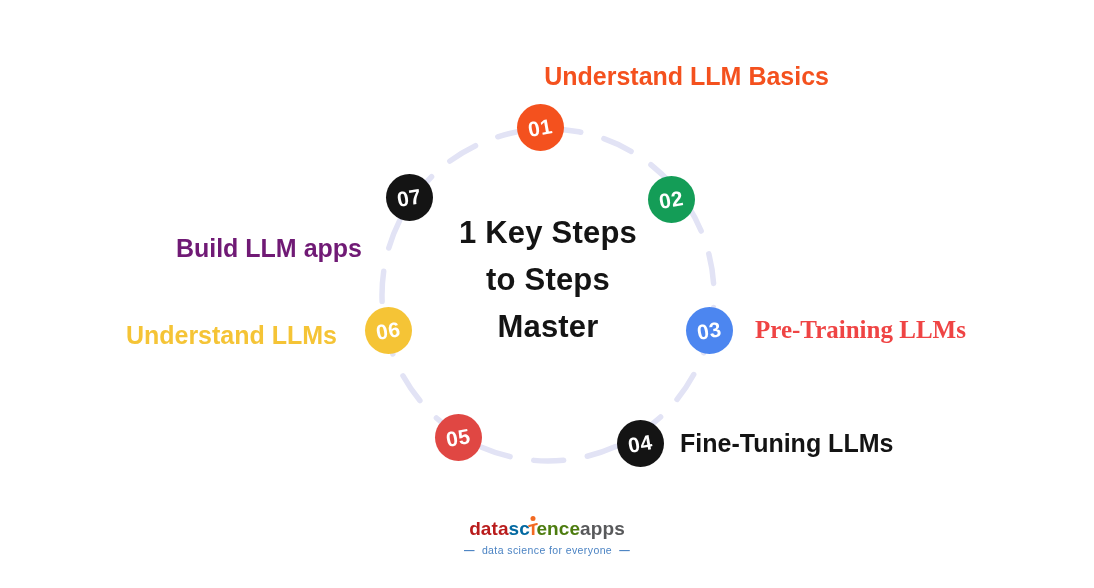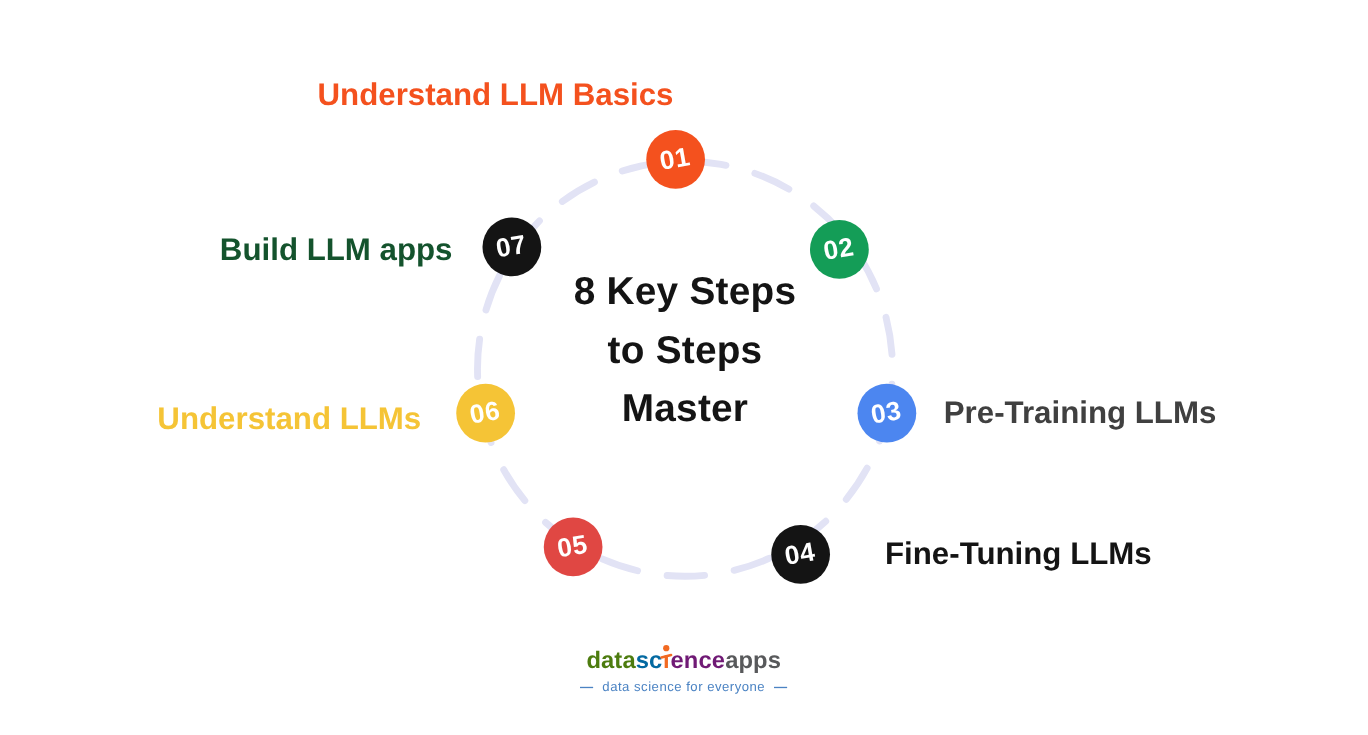--- a/index.html
+++ b/index.html
@@ -52,24 +52,24 @@
   }
 
   .b1 { left: 517px; top: 104px; }
   .b2 { left: 648px; top: 176px; }
   .b3 { left: 686px; top: 307px; }
   .b4 { left: 617px; top: 420px; }
   .b5 { left: 435px; top: 414px; }
   .b6 { left: 365px; top: 307px; }
   .b7 { left: 386px; top: 174px; }
 
-  .l1 { left: 254px; top: 61px; width: 600px; text-align: left; }
+  .l1 { left: 229px; top: 61px; width: 600px; text-align: right; }
   .l2 { left: 710px; top: 184px; }
   .l3 { left: 755px; top: 315px; }
-  .l4 { left: 708px; top: 428px; }
+  .l4 { left: 680px; top: 428px; }
   .l5 { right: 677px; top: 433px; text-align: right; }
   .l6 { right: 757px; top: 320px; text-align: right; }
   .l7 { right: 732px; top: 185px; text-align: right; }
 
   .logo {
     position: absolute;
     left: 0; right: 0;
     top: 518px;
     display: flex;
     flex-direction: column;
@@ -123,21 +123,21 @@
 </head>
 <body>
 
 <div class="canvas">
 
   <svg class="ring" width="1094" height="588" aria-hidden="true">
     <circle cx="548" cy="295" r="166" fill="none" stroke-width="5.5" stroke-dasharray="30 24" stroke-linecap="round" transform="rotate(10 548 295)" stroke="#E2E3F5"></circle>
   </svg>
 
   <div class="center-title">
-    <div>8 Key Steps</div>
+    <div>1 Key Steps</div>
     <div>to Steps</div>
     <div>Master</div>
   </div>
 
   <div class="badge b1" style="background: rgb(244, 81, 30);">
     <span class="badge-num">01</span>
   </div>
   <div class="badge b2" style="background: rgb(20, 157, 87);">
     <span class="badge-num">02</span>
   </div>
@@ -151,28 +151,28 @@
     <span class="badge-num">05</span>
   </div>
   <div class="badge b6" style="background: rgb(245, 196, 54);">
     <span class="badge-num">06</span>
   </div>
   <div class="badge b7" style="background: rgb(20, 20, 20);">
     <span class="badge-num">07</span>
   </div>
 
   <div class="step-label l1" style="color: rgb(244, 81, 30);">Understand LLM Basics</div>
-  <div class="step-label l3" style="color: #404040;">Pre-Training LLMs</div>
+  <div class="step-label l3" style="color: #ef4444; font-family: Liberation Serif, serif;">Pre-Training LLMs</div>
   <div class="step-label l4" style="color: rgb(20, 20, 20);">Fine-Tuning LLMs</div>
   <div class="step-label l6" style="color: rgb(245, 196, 54);">Understand LLMs</div>
-  <div class="step-label l7" style="color: #14532d;">Build LLM apps</div>
+  <div class="step-label l7" style="color: #701a75; margin-top: 48px;">Build LLM apps</div>
 
   <div class="logo">
     <div class="logo-word">
-      <span style="color: #4d7c0f;">data</span><span style="color: #0369a1;">sc</span><span class="person-i" style="color: rgb(242, 106, 34);">ı</span><span style="color: #701a75; text-align: center;">ence</span><span style="color: rgb(88, 89, 91);">apps</span>
+      <span style="color: #b91c1c;">data</span><span style="color: #0369a1;">sc</span><span class="person-i" style="color: rgb(242, 106, 34);">ı</span><span style="color: #4d7c0f; text-align: center;">ence</span><span style="color: rgb(88, 89, 91);">apps</span>
     </div>
     <div class="logo-tagline" style="color: rgb(75, 131, 195);">
       <span class="logo-dash">—</span>
       <span>data science for everyone</span>
       <span class="logo-dash">—</span>
     </div>
   </div>
 
 </div>
 

